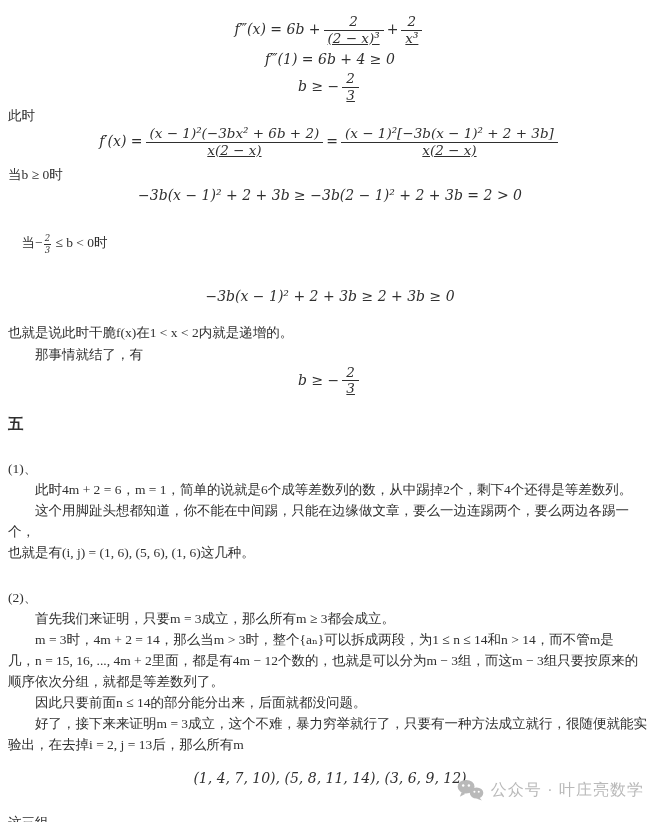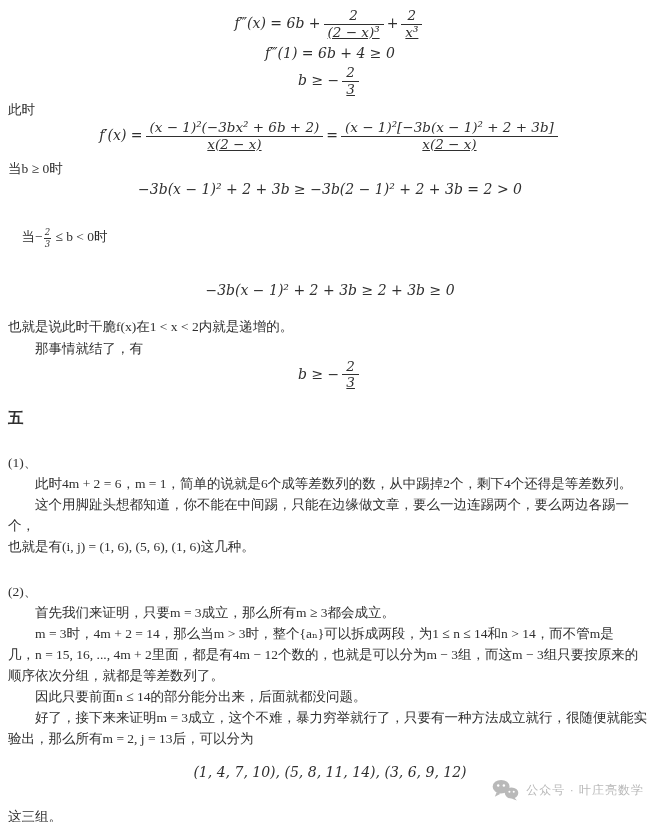--- a/index.html
+++ b/index.html
@@ -18,21 +18,21 @@
   .frac .num{ padding:0 4px; border-bottom:1px solid var(--bar); }
   .frac .den{ padding:0 4px;text-decoration:underline; }
   .ifrac{ display:inline-flex; flex-direction:column; text-align:center;
           vertical-align:middle; margin:0 1px; line-height:1.2; font-size:8.5px;
           font-style:italic; font-family:"DejaVu Serif",serif;}
   .ifrac .num{ border-bottom:1px solid var(--bar); padding:0 1px; }
   .tline{ line-height:21px; white-space:pre-wrap; }
   .plist .tline{ line-height:21px; }
   .sec{ font-weight:bold; font-size:15.5px; line-height:22px; }
   
-  #fA1{ margin-top:2px; }
+  #fA1{ margin-top:8px; }
   #fA2{ margin-top:3px;font-style:italic; }
   #fA3{ margin-top:2px; }
   #cishi{ margin-top:2px; }
   #fC{ margin-top:0; }
   #whenpos{ margin-top:6px; }
   #fE{ margin-top:0; }
   #whenneg{ margin-top:6px; }
   #fG{ margin-top:10px; }
   #mono{ margin-top:16px; }
   #done{ margin-top:1px; }
@@ -40,21 +40,21 @@
   #sec5{ margin-top:16px; }
   #part1{ margin-top:23px; }
   #p1{ margin-top:0; }
   #part2{ margin-top:24px; }
   #p2{ margin-top:0; }
   #fP{ margin-top:13px; }
   #q .tline{ line-height:22px; }
   #q{ margin-top:24px; }
   .watermark{
     position:absolute; top:779px; right:16px; display:flex; align-items:center;
-    color:var(--wm); font-size:12px; letter-spacing:1px;
+    color:var(--wm); font-size:16px; letter-spacing:1px;
     font-family:"Liberation Sans","DejaVu Sans",sans-serif;
   }
   .watermark svg{ margin-right:7px; }
 </style>
 </head>
 <body>
 
 <div class="page">
 
   <div class="disp math" id="fA1">
@@ -118,21 +118,21 @@
     </div>
 
   <div class="tline" id="part2">(2)、</div>
   <div class="plist" id="p2">
       <div class="tline">　　首先我们来证明，只要m = 3成立，那么所有m ≥ 3都会成立。</div>
       <div class="tline">　　m = 3时，4m + 2 = 14，那么当m &gt; 3时，整个{aₙ}可以拆成两段，为1 ≤ n ≤ 14和n &gt; 14，而不管m是</div>
       <div class="tline">几，n = 15, 16, ..., 4m + 2里面，都是有4m − 12个数的，也就是可以分为m − 3组，而这m − 3组只要按原来的</div>
       <div class="tline">顺序依次分组，就都是等差数列了。</div>
       <div class="tline">　　因此只要前面n ≤ 14的部分能分出来，后面就都没问题。</div>
       <div class="tline">　　好了，接下来来证明m = 3成立，这个不难，暴力穷举就行了，只要有一种方法成立就行，很随便就能实</div>
-      <div class="tline">验出，那么所有m = 2, j = 13后，可以分为</div>
+      <div class="tline">验出，在去掉i = 2, j = 13后，那么所有m</div>
     </div>
 
   <div class="disp math" id="fP">(1, 4, 7, 10), (5, 8, 11, 14), (3, 6, 9, 12)</div>
 
   <div class="plist" id="q">
       <div class="tline">这三组。</div>
       <div class="tline">　　于是完事。</div>
     </div>
 
   <div class="watermark">

